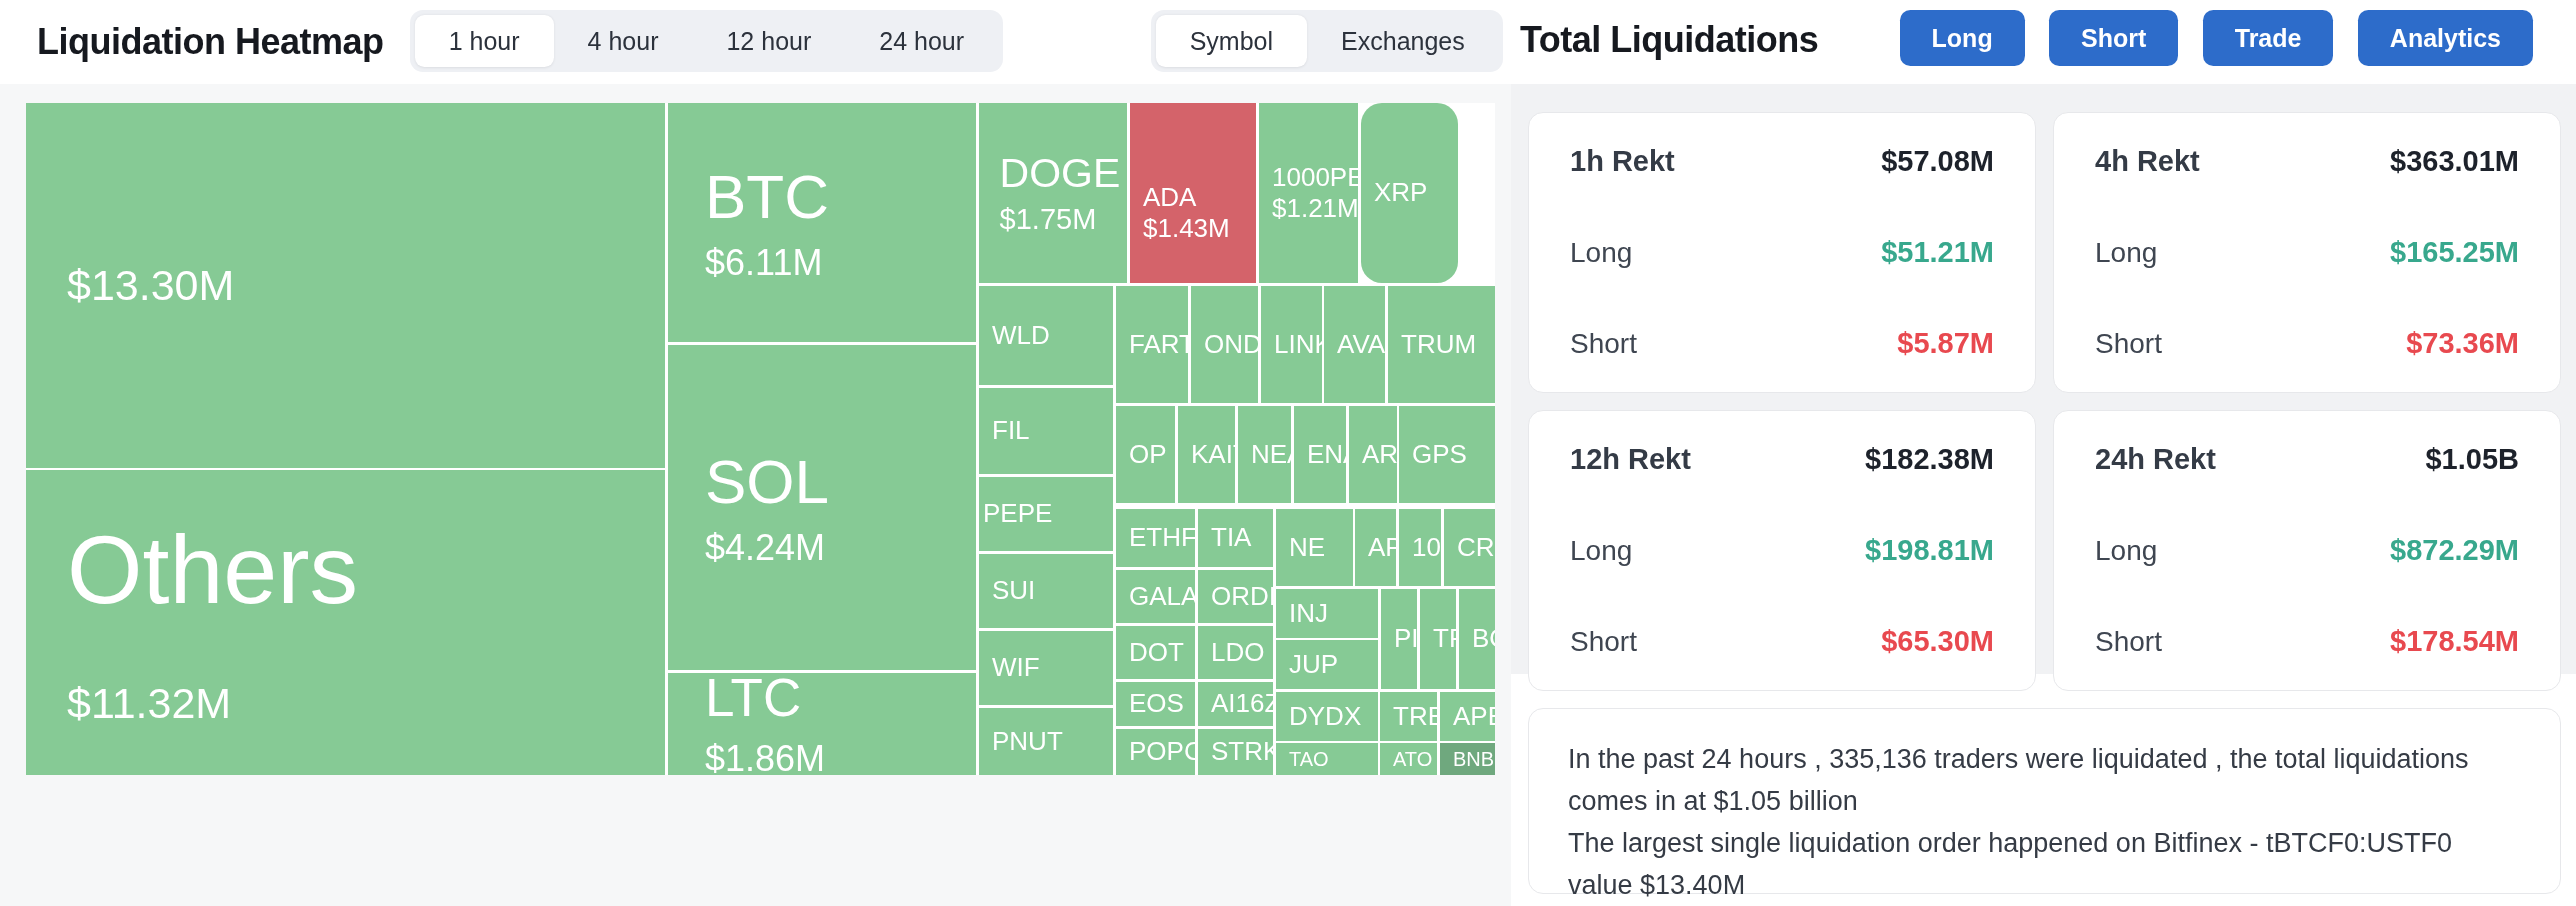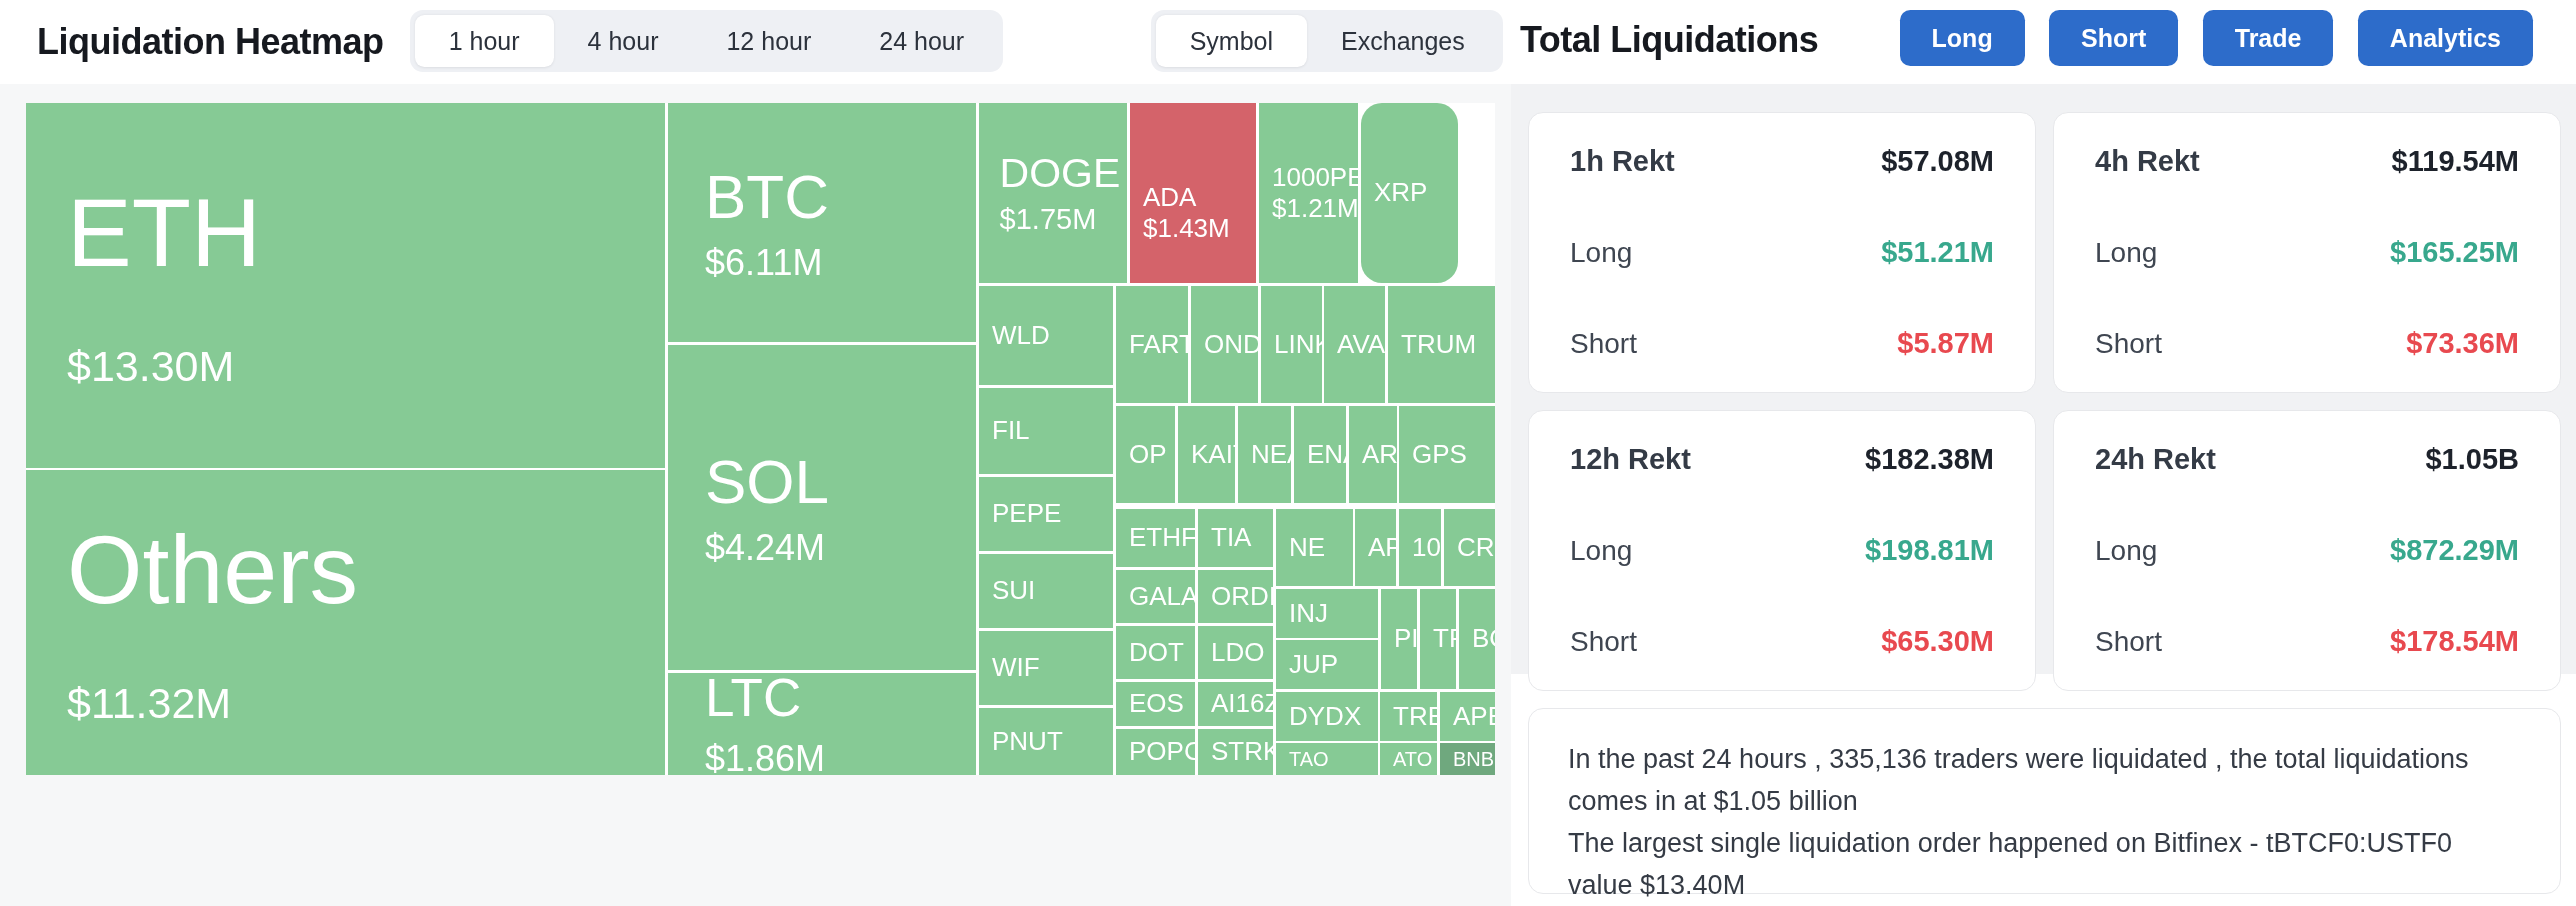--- a/index.html
+++ b/index.html
@@ -64,21 +64,20 @@
     <button class="btn">Long</button>
     <button class="btn">Short</button>
     <button class="btn">Trade</button>
     <button class="btn">Analytics</button>
   </div>
 </div>
 
 <div class="left-zone">
   <div class="treemap">
       <div class="tile" style="left: 0px; top: 0px; width: 639px; height: 365px; background: rgb(134, 202, 149); padding-left: 41px; gap: 60px;">
-        <span class="t-sym" style="font-size: 97px;">ETH</span>
         <span class="t-val" style="font-size: 43px;">$13.30M</span>
       </div>
       <div class="tile" style="left: 0px; top: 367px; width: 639px; height: 305px; background: rgb(134, 202, 149); padding-left: 41px; gap: 60px;">
         <span class="t-sym" style="font-size: 97px;">Others</span>
         <span class="t-val" style="font-size: 43px;">$11.32M</span>
       </div>
       <div class="tile" style="left: 642px; top: 0px; width: 308px; height: 239px; background: rgb(134, 202, 149); padding-left: 37px; gap: 15px;">
         <span class="t-sym" style="font-size: 62px;">BTC</span>
         <span class="t-val" style="font-size: 36px;">$6.11M</span>
       </div>
@@ -104,21 +103,21 @@
       </div>
       <div class="tile" style="left: 1335px; top: 0px; width: 97px; height: 180px; background: rgb(134, 202, 149); padding-left: 13px; gap: 3.7px; border-radius: 21px;">
         <span class="t-sym" style="font-size: 26px;">XRP</span>
       </div>
       <div class="tile" style="left: 953px; top: 183px; width: 134px; height: 99px; background: rgb(134, 202, 149); padding-left: 13px; gap: 3.7px;">
         <span class="t-sym" style="font-size: 26px;">WLD</span>
       </div>
       <div class="tile" style="left: 953px; top: 285px; width: 134px; height: 86px; background: rgb(134, 202, 149); padding-left: 13px; gap: 3.7px;">
         <span class="t-sym" style="font-size: 26px;">FIL</span>
       </div>
-      <div class="tile" style="left: 953px; top: 374px; width: 134px; height: 74px; background: rgb(134, 202, 149); padding-left: 13px; gap: 3.7px;">
+      <div class="tile" style="left: 953px; top: 374px; width: 134px; height: 74px; background: rgb(134, 202, 149); padding-left: 4px; gap: 3.7px;">
         <span class="t-sym" style="font-size: 26px;">PEPE</span>
       </div>
       <div class="tile" style="left: 953px; top: 451px; width: 134px; height: 74px; background: rgb(134, 202, 149); padding-left: 13px; gap: 3.7px;">
         <span class="t-sym" style="font-size: 26px;">SUI</span>
       </div>
       <div class="tile" style="left: 953px; top: 528px; width: 134px; height: 74px; background: rgb(134, 202, 149); padding-left: 13px; gap: 3.7px;">
         <span class="t-sym" style="font-size: 26px;">WIF</span>
       </div>
       <div class="tile" style="left: 953px; top: 605px; width: 134px; height: 67px; background: rgb(134, 202, 149); padding-left: 13px; gap: 3.7px;">
         <span class="t-sym" style="font-size: 26px;">PNUT</span>
@@ -247,21 +246,21 @@
       </div>
     <div class="card-row">
         <span class="k sub">Short</span>
         <span class="v short">$5.87M</span>
       </div>
   </div>
 
   <div class="card c2">
     <div class="card-row">
         <span class="k">4h Rekt</span>
-        <span class="v">$119.54M</span>
+        <span class="v">$363.01M</span>
       </div>
     <div class="card-row">
         <span class="k sub">Long</span>
         <span class="v long">$165.25M</span>
       </div>
     <div class="card-row">
         <span class="k sub">Short</span>
         <span class="v short">$73.36M</span>
       </div>
   </div>

